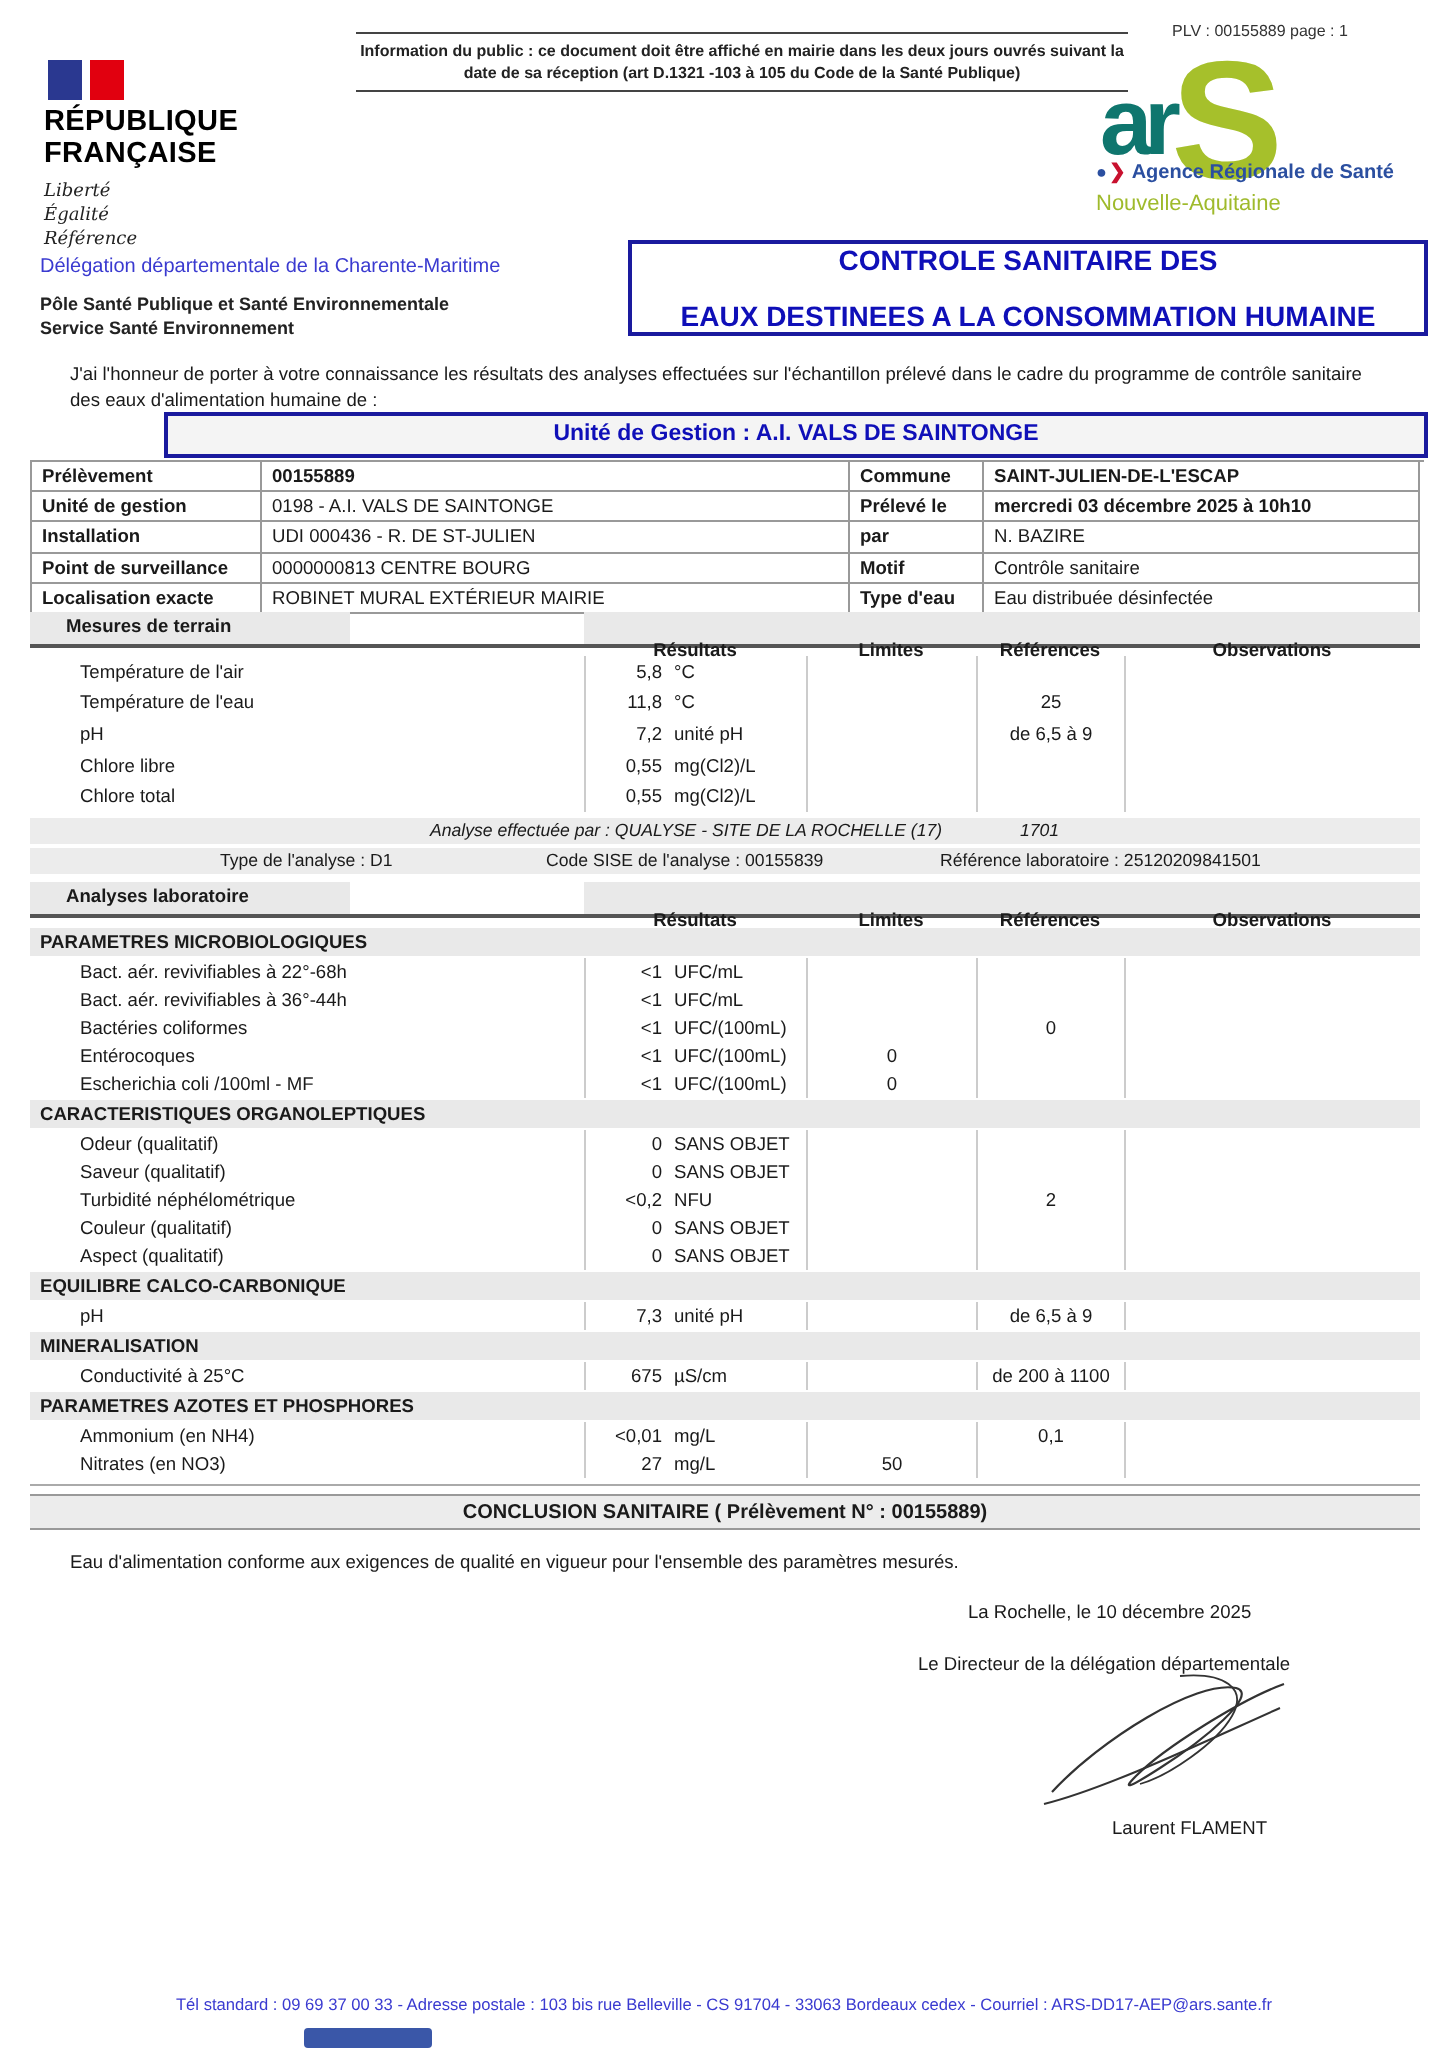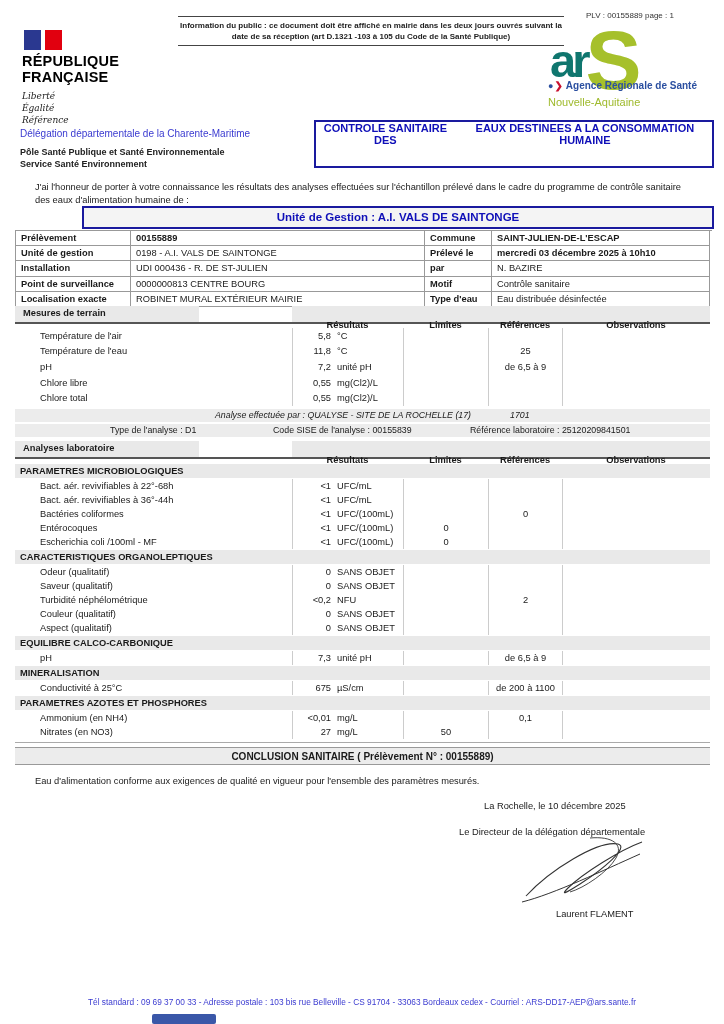--- a/index.html
+++ b/index.html
@@ -28,44 +28,44 @@
   .ars-dot{color:#2b4fa0;font-size:9px;margin-right:1px;}
   .ars-paren{color:#c8102e;font-weight:bold;margin-right:3px;}
   .ars-region{position:absolute;left:0;top:76px;font-size:11px;font-weight:normal;color:#9fba2c;}
 
   
   .delegation{position:absolute;left:20px;top:128px;}
   .delegation .dd{color:#3a3ad0;font-size:10px;margin-bottom:7px;}
   .delegation .sub{font-weight:bold;font-size:9px;line-height:1.35;color:#222;}
 
   .title-box{position:absolute;left:314px;top:120px;width:396px;height:44px;border:2px solid #1a1a9e;
-             color:#0f0fb8;font-weight:bold;font-size:11px;text-align:center;display:flex;
-             justify-content:space-between;gap:3px;}
+             color:#0f0fb8;font-weight:bold;font-size:14px;text-align:center;display:flex;
+             flex-direction:column;justify-content:space-between;gap:3px;}
 
   .intro{position:absolute;left:35px;top:181px;width:662px;font-size:9.3px;line-height:1.35;}
 
   .unit-banner{position:absolute;left:82px;top:206px;width:628px;height:19px;border:2px solid #1a1a9e;
                background:#f4f4f4;color:#0f0fb8;font-weight:bold;font-size:11.5px;text-align:center;
                line-height:18px;}
 
   
   .sample-table{position:absolute;left:15px;top:230px;width:696px;border-top:1px solid #999;
                 border-left:1px solid #999;font-size:9.3px;}
   .info-row{display:grid;grid-template-columns:115px 294px 67px 218px;}
   .info-row>div{border-right:1px solid #999;border-bottom:1px solid #999;padding:2px 5px 0 5px;
                 height:15.2px;box-sizing:border-box;line-height:11px;overflow:hidden;white-space:nowrap;}
   .cell-l1,.cell-l2{font-weight:bold;}
   .sample-table .info-row:first-child .cell-v1{font-weight:bold;}
   .sample-table .info-row:nth-child(-n+2) .cell-v2{font-weight:bold;}
 
   
   .tbl{position:absolute;left:15px;width:695px;font-size:9.3px;}
   .tbl-header{position:relative;height:16px;border-bottom:2px solid #555;}
-  .hdr-label{position:absolute;left:0;top:0;width:184px;height:100%;background:#e9e9e9;
-             font-weight:bold;padding:2px 8px;box-sizing:border-box;}
+  .hdr-label{position:absolute;left:0;top:0;width:160px;height:100%;background:#e9e9e9;
+             font-weight:bold;padding:2px 18px;box-sizing:border-box;}
   .hdr-cols{position:absolute;left:277px;top:0;right:0;height:100%;background:#e9e9e9;display:grid;
             grid-template-columns:111px 85px 74px 1fr;text-align:center;font-weight:bold;
             padding-top:14px;box-sizing:border-box;}
   .tbl-body{border-bottom:1px solid #aaa;padding:4px 0 3px 0;}
   .param-row{display:grid;grid-template-columns:277px 111px 85px 74px 148px;align-items:center;}
   .field-body .param-row{height:15.6px;}
   .lab-body .param-row{height:14px;}
   .cell-name{padding-left:25px;white-space:nowrap;overflow:hidden;}
   .cell-result{border-left:1px solid #ccc;display:flex;height:100%;align-items:center;box-sizing:border-box;}
   .cell-result .val{width:38px;text-align:right;white-space:nowrap;}

